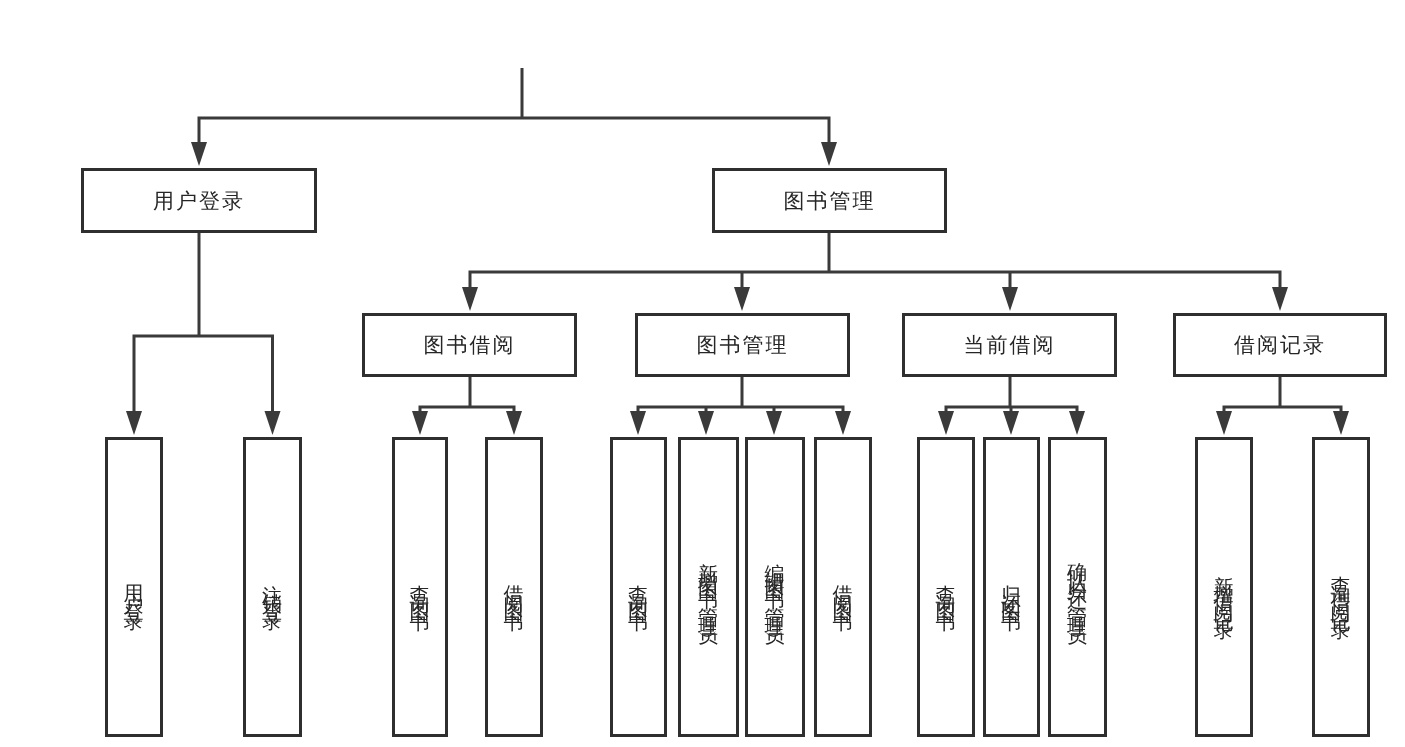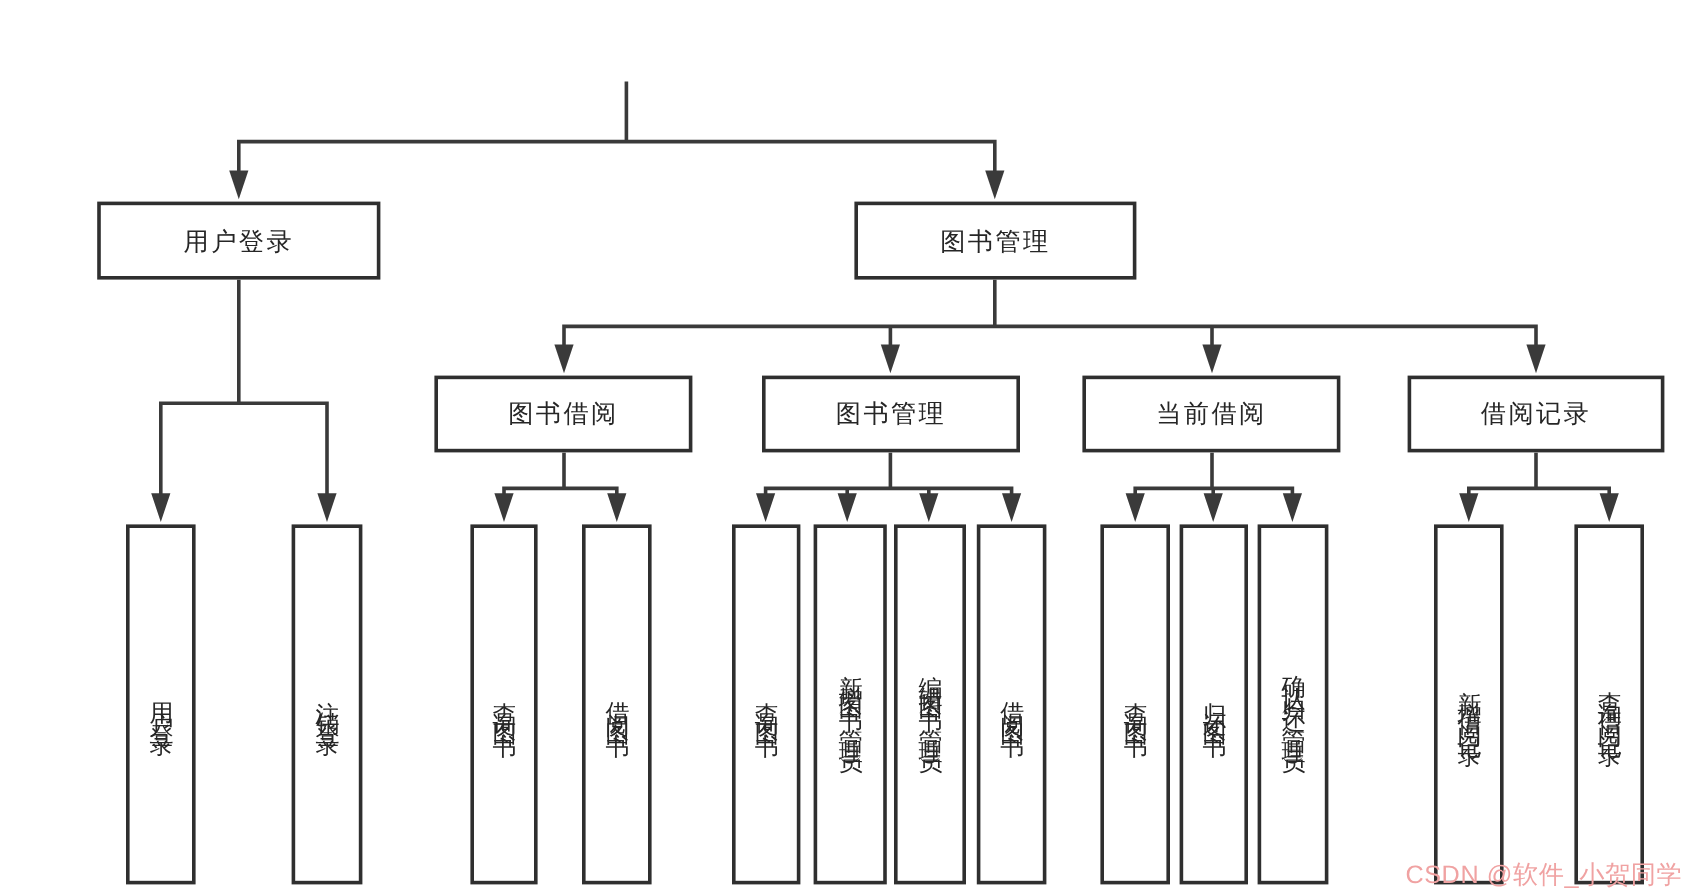--- a/index.html
+++ b/index.html
@@ -149,15 +149,14 @@
     <span class="label">确认归还（管理员）</span>
   </div>
 
   <div class="box v" style="left:1195px;top:437px;width:58px;height:300px">
     <span class="label">新增借阅记录</span>
   </div>
   <div class="box v" style="left:1312px;top:437px;width:58px;height:300px">
     <span class="label">查询借阅记录</span>
   </div>
 
-  <div class="watermark">CSDN @软件_小贺同学</div>
 
 </div>
 
 </body></html>

